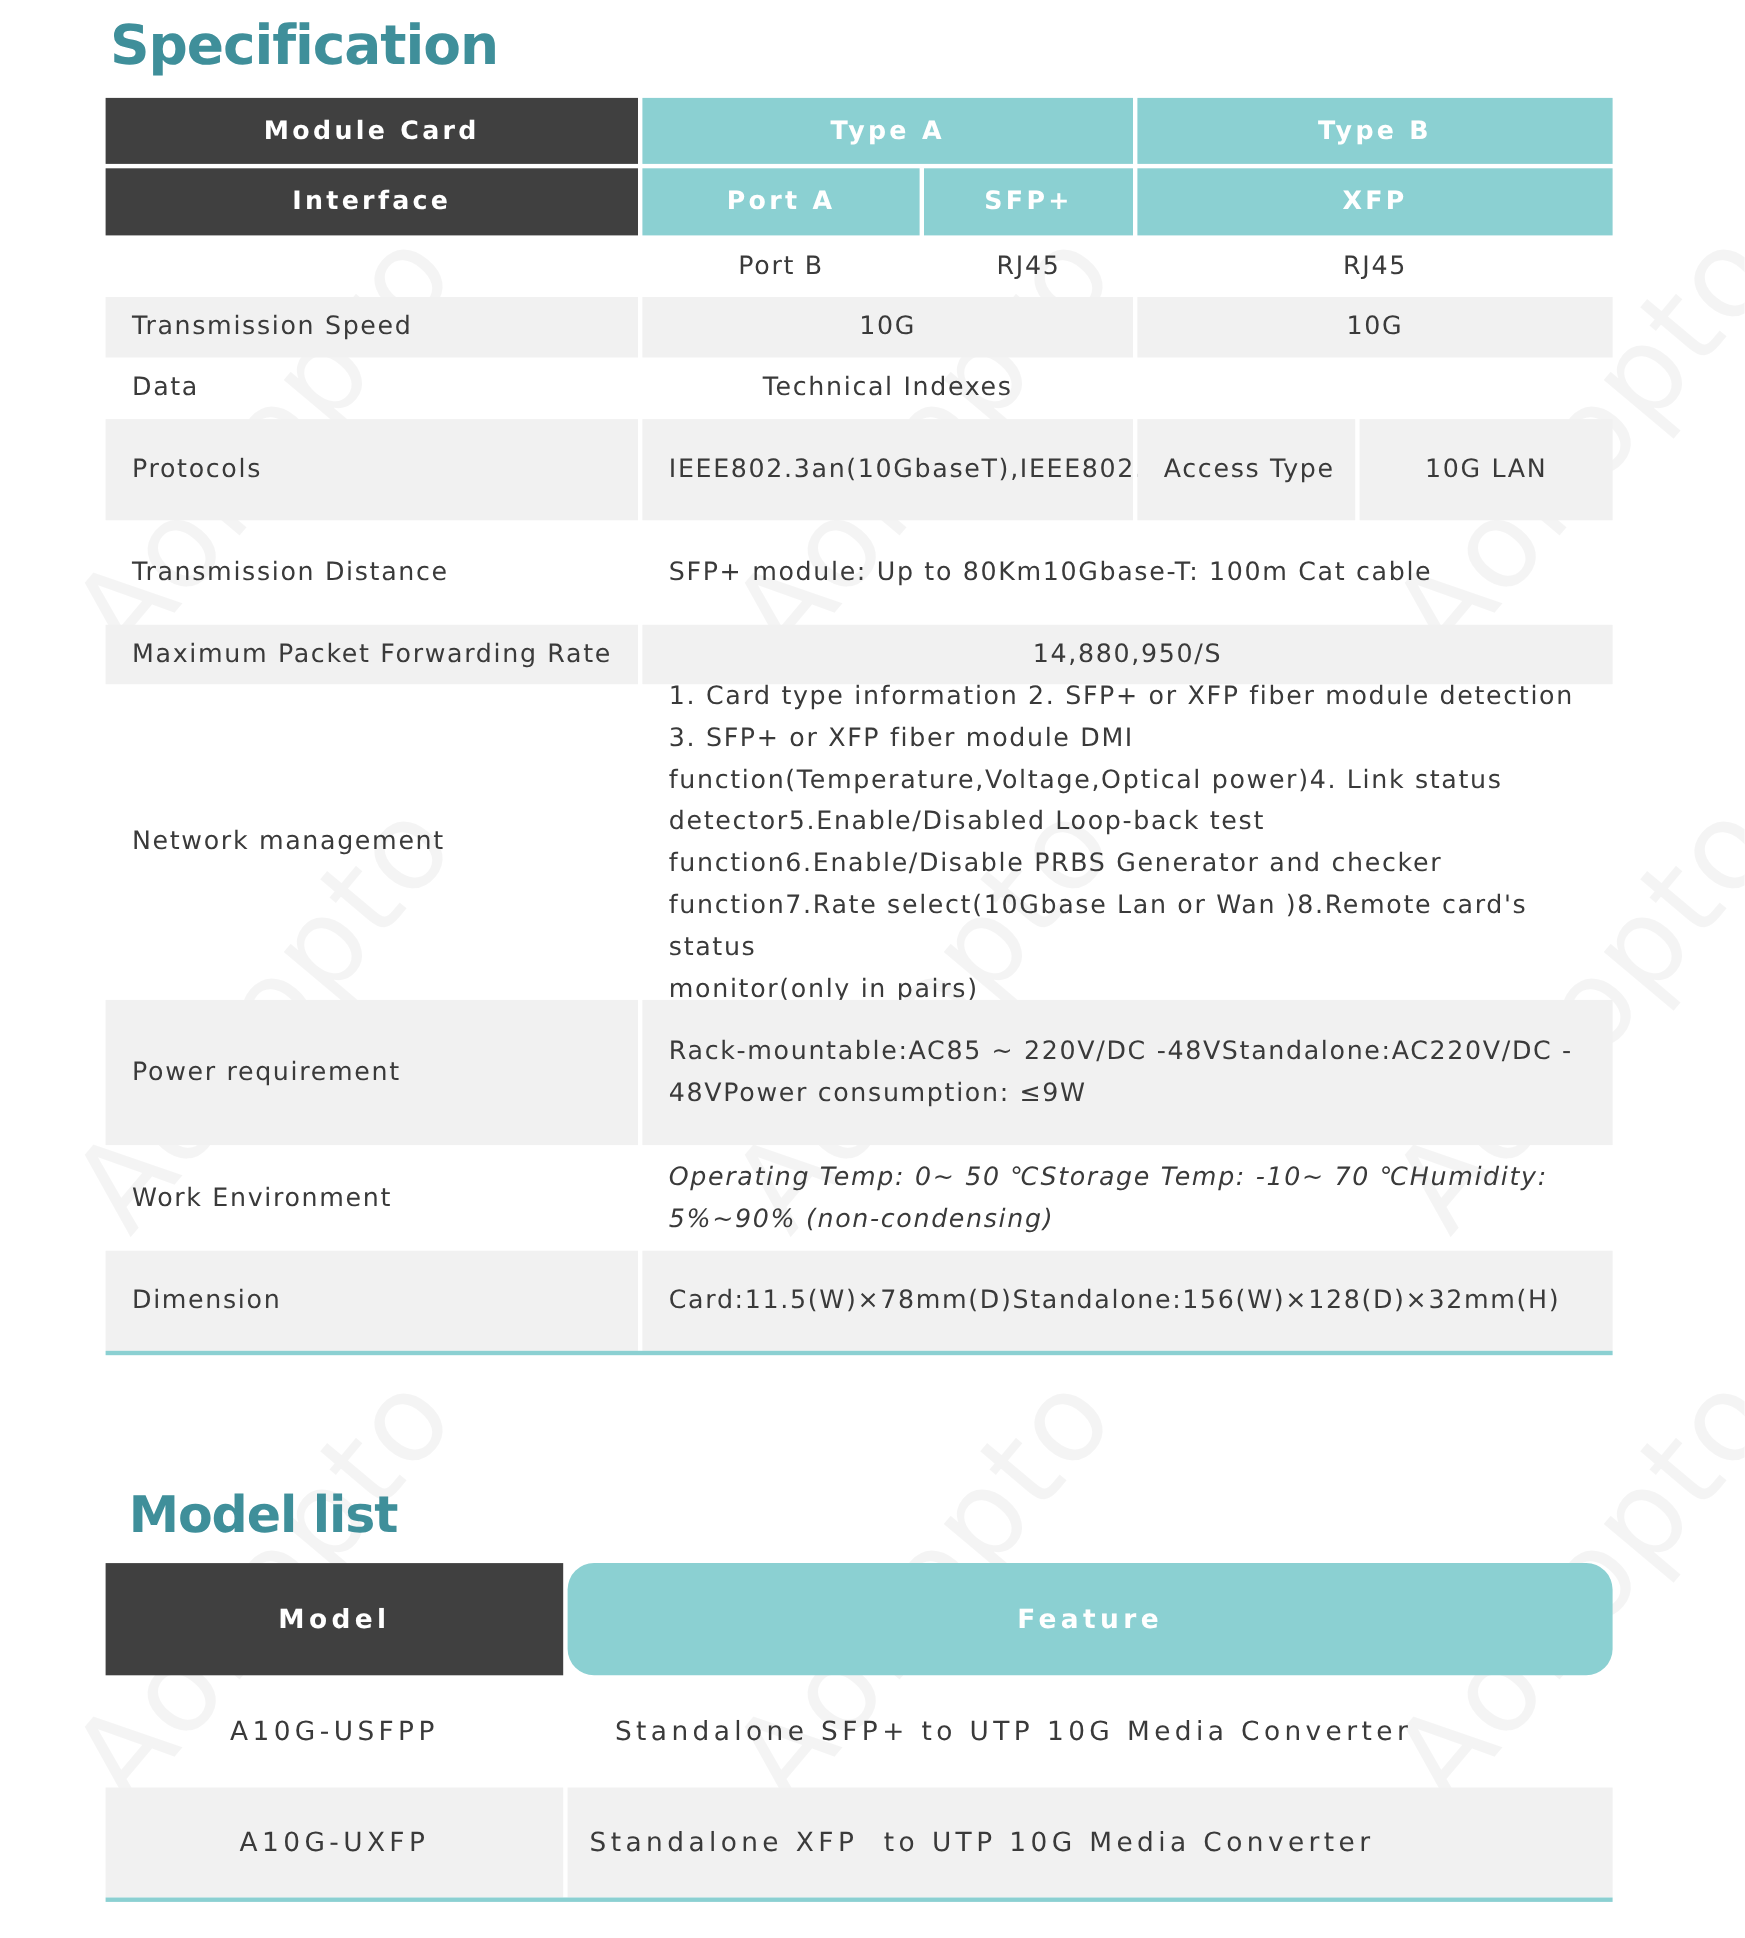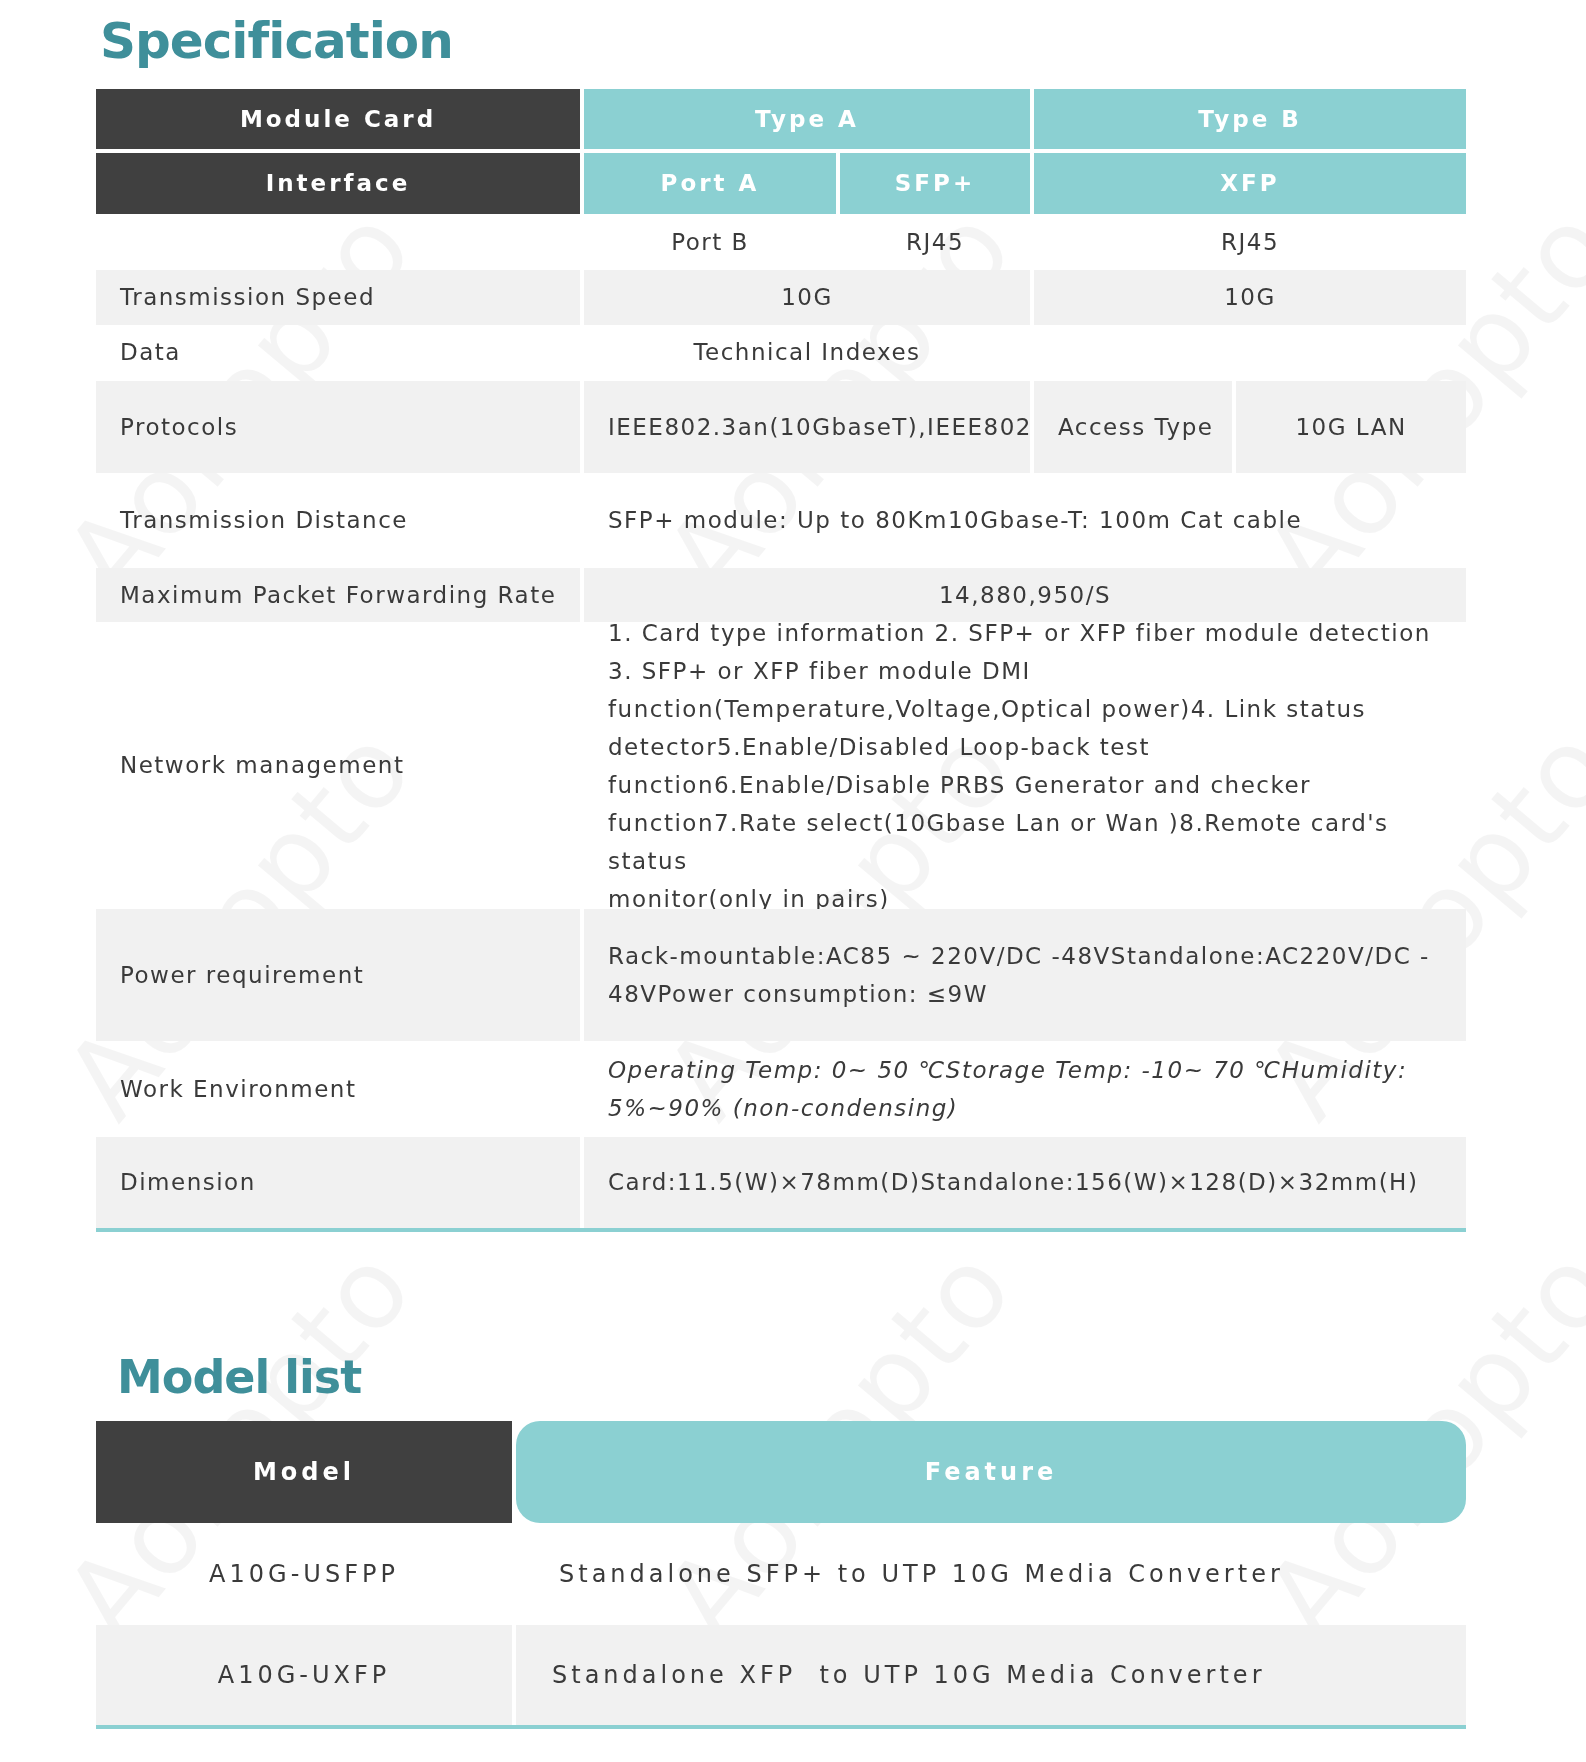--- a/index.html
+++ b/index.html
@@ -105,16 +105,16 @@
 <h1 id="model-title" class="section-title">Model list</h1>
 
 <div>
   <div class="cell center hdr-dark model-cell" style="left:96px; top:1421px; width:416px; height:102px;">Model</div>
   <div class="cell center hdr-teal model-cell" style="left:516px; top:1421px; width:950px; height:102px;border-radius:24px;">Feature</div>
 
   <div class="cell center model-cell" style="left:96px; top:1524px; width:416px; height:100px;">A10G-USFPP</div>
   <div class="cell left model-cell" style="left:516px; top:1524px; width:950px; height:100px; padding-left:43px;">Standalone SFP+ to UTP 10G Media Converter</div>
 
   <div class="cell center gray model-cell" style="left:96px; top:1625px; width:416px; height:100px;">A10G-UXFP</div>
-  <div class="cell left gray model-cell" style="left:516px; top:1625px; width:950px; height:100px; padding-left:36px; white-space:pre;">Standalone XFP  to UTP 10G Media Converter</div>
+  <div class="cell left gray model-cell" style="left:516px; top:1625px; width:950px; height:100px; padding-left:20px; white-space:pre;">Standalone XFP  to UTP 10G Media Converter</div>
 
   <div class="teal-line" style="left:96px; top:1725px; width:1370px;"></div>
 </div>
 
 </body></html>

